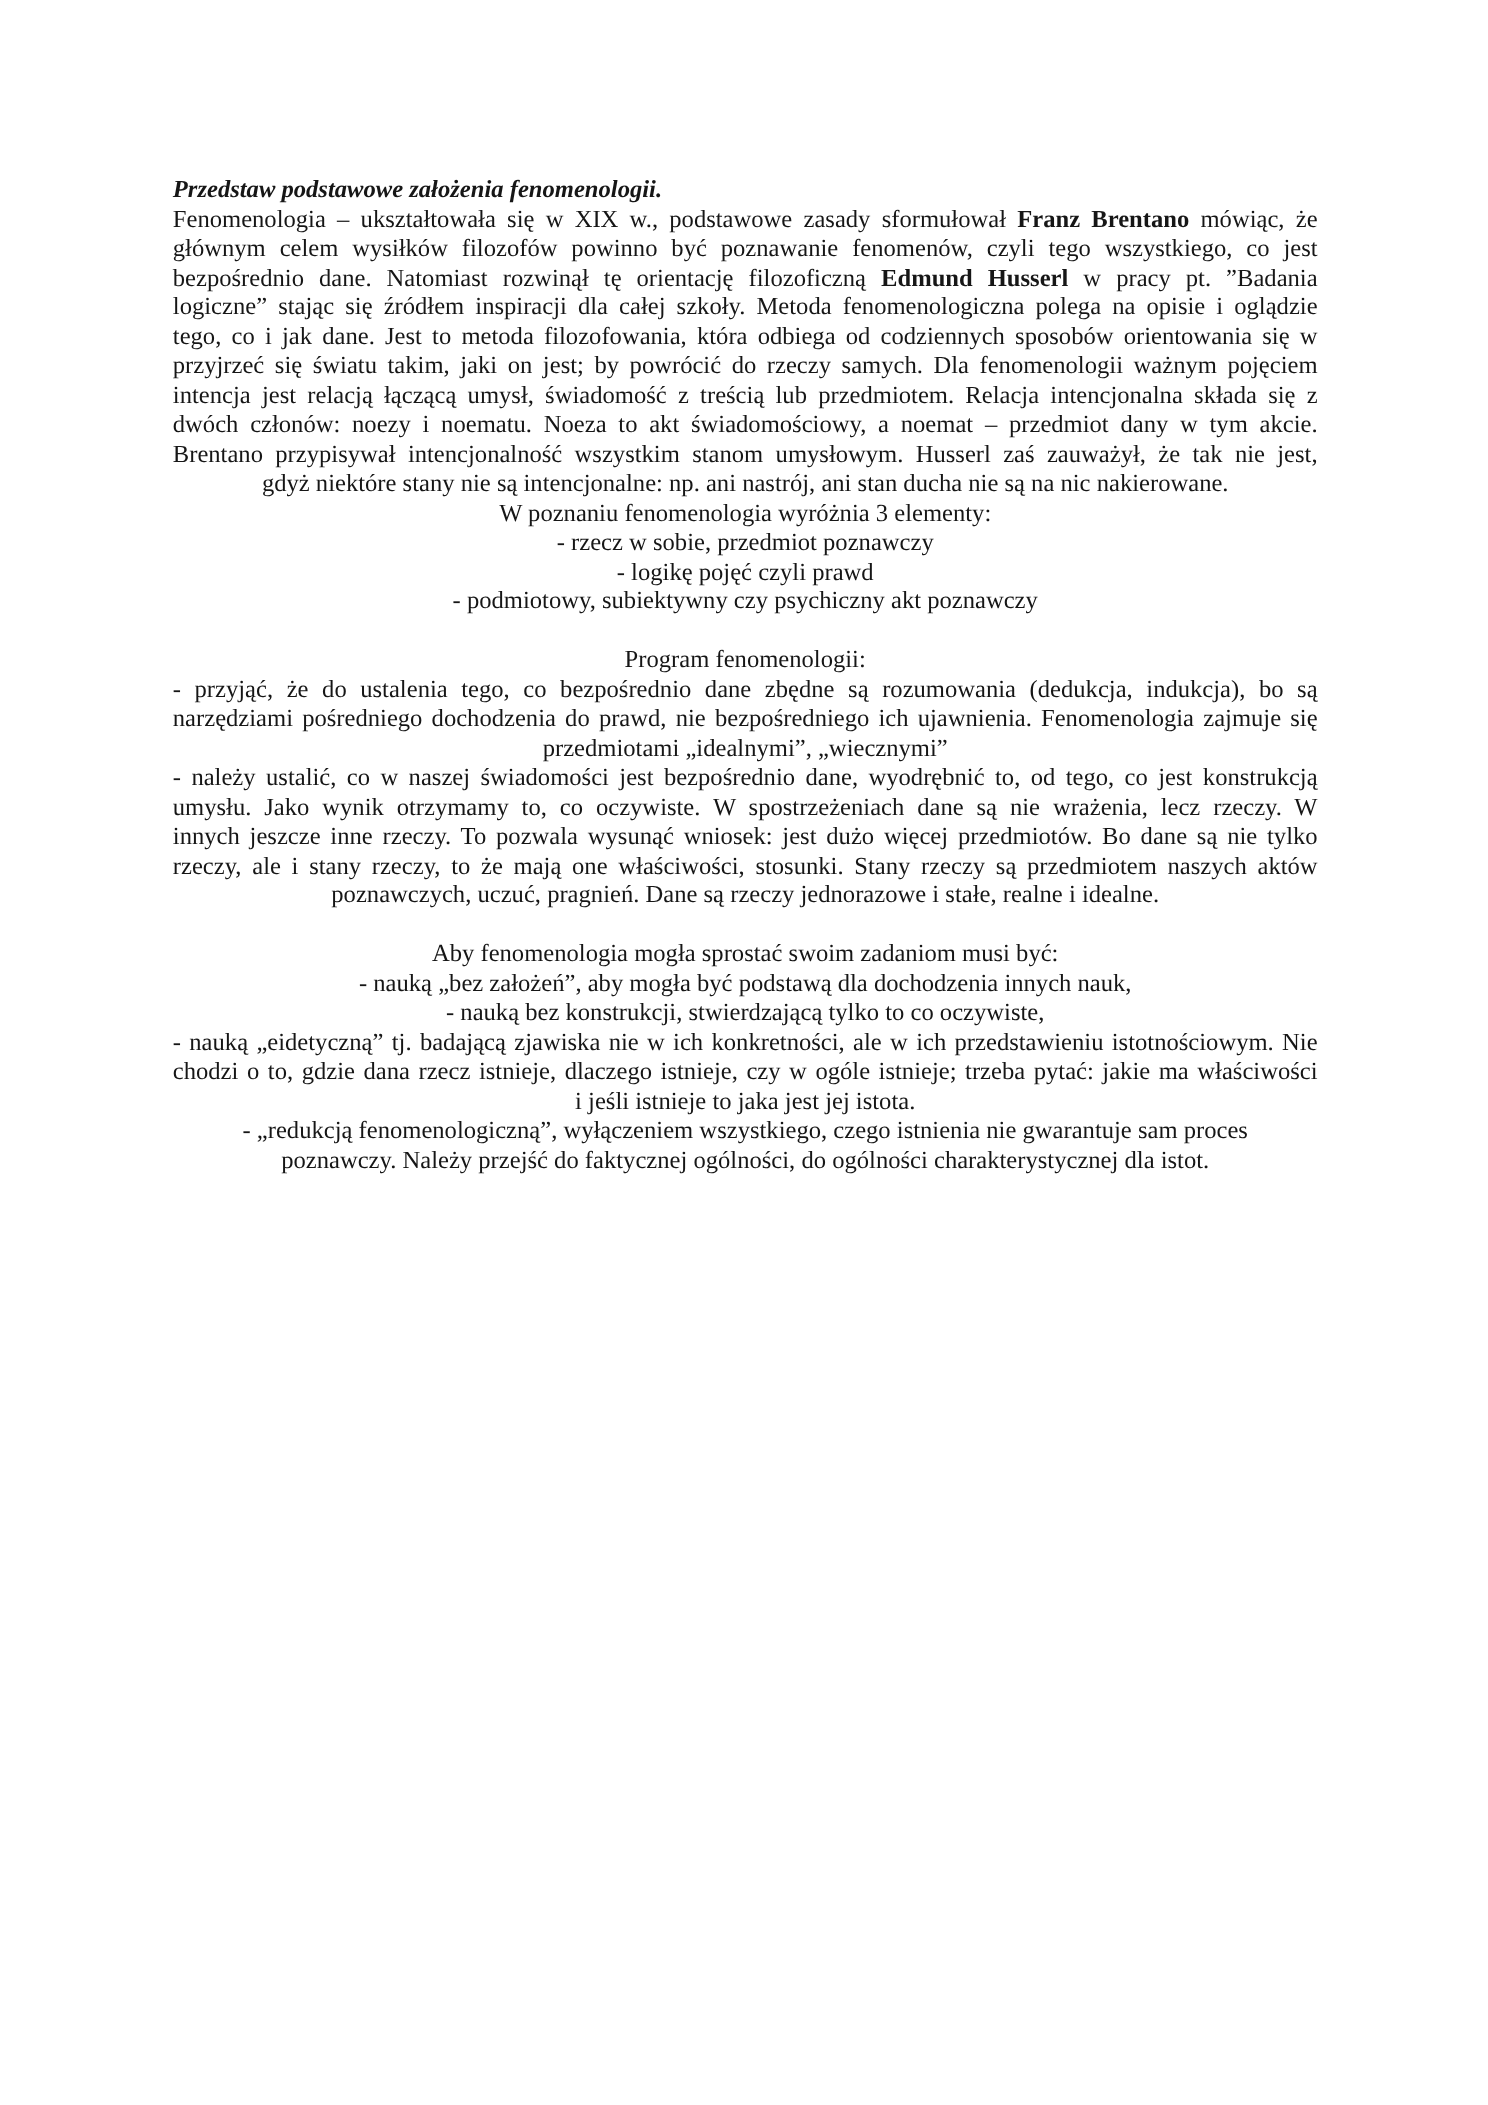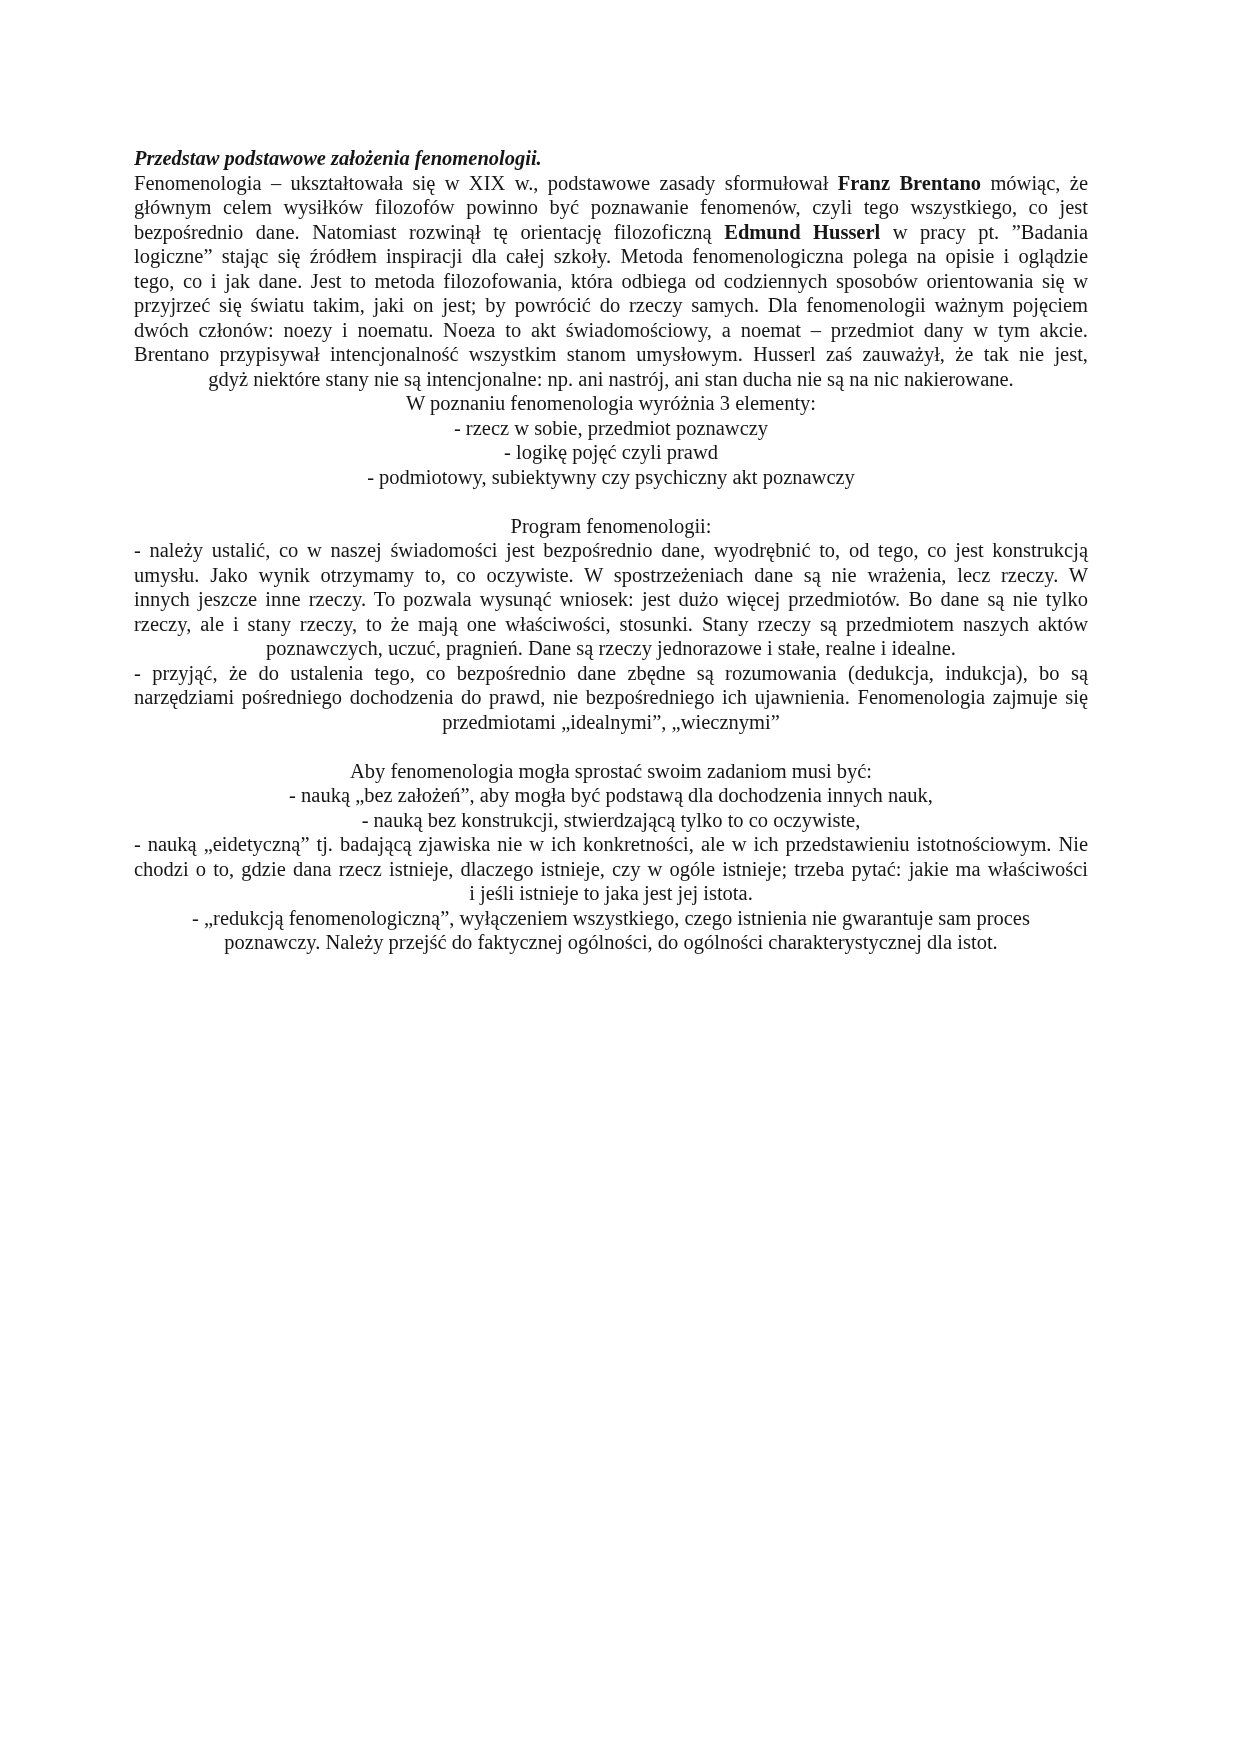--- a/index.html
+++ b/index.html
@@ -7,21 +7,21 @@
     width: 1240px;
     height: 1754px;
     background: #ffffff;
     position: relative;
     font-family: "Liberation Serif", "DejaVu Serif", serif;
     color: #161616;
     overflow: hidden;
   }
   .content {
     position: absolute;
-    left: 134px;
+    left: 144px;
     top: 146px;
     width: 954px;
     font-size: 20.5px;
     line-height: 24.5px;
   }
   .title {
     margin: 0;
     font-size: 20.5px;
     line-height: 24.5px;
     font-weight: bold;
@@ -40,45 +40,46 @@
 <div class="content">
   <h1 class="title">Przedstaw podstawowe założenia fenomenologii.</h1>
   <div id="doc-body">
       <div class="block">
         <div class="line justify"><span>Fenomenologia – ukształtowała się w XIX w., podstawowe zasady sformułował </span><span class="bold">Franz Brentano</span><span> mówiąc, że</span></div>
         <div class="line justify"><span>głównym celem wysiłków filozofów powinno być poznawanie fenomenów, czyli tego wszystkiego, co jest</span></div>
         <div class="line justify"><span>bezpośrednio dane. Natomiast rozwinął tę orientację filozoficzną </span><span class="bold">Edmund Husserl</span><span> w pracy pt. ”Badania</span></div>
         <div class="line justify"><span>logiczne” stając się źródłem inspiracji dla całej szkoły. Metoda fenomenologiczna polega na opisie i oglądzie</span></div>
         <div class="line justify"><span>tego, co i jak dane. Jest to metoda filozofowania, która odbiega od codziennych sposobów orientowania się w</span></div>
         <div class="line justify"><span>przyjrzeć się światu takim, jaki on jest; by powrócić do rzeczy samych. Dla fenomenologii ważnym pojęciem</span></div>
+        <div class="line justify"><span>intencja jest relacją łączącą umysł, świadomość z treścią lub przedmiotem. Relacja intencjonalna składa się z</span></div>
         <div class="line justify"><span>dwóch członów: noezy i noematu. Noeza to akt świadomościowy, a noemat – przedmiot dany w tym akcie.</span></div>
         <div class="line justify"><span>Brentano przypisywał intencjonalność wszystkim stanom umysłowym. Husserl zaś zauważył, że tak nie jest,</span></div>
         <div class="line left"><span>gdyż niektóre stany nie są intencjonalne: np. ani nastrój, ani stan ducha nie są na nic nakierowane.</span></div>
       </div>
       <div class="block">
         <div class="line left"><span>W poznaniu fenomenologia wyróżnia 3 elementy:</span></div>
         <div class="line left"><span>- rzecz w sobie, przedmiot poznawczy</span></div>
         <div class="line left"><span>- logikę pojęć czyli prawd</span></div>
         <div class="line left"><span>- podmiotowy, subiektywny czy psychiczny akt poznawczy</span></div>
       </div>
       <div class="block spacer"></div>
       <div class="block">
         <div class="line left"><span>Program fenomenologii:</span></div>
       </div>
       <div class="block">
+        <div class="line justify"><span>- przyjąć, że do ustalenia tego, co bezpośrednio dane zbędne są rozumowania (dedukcja, indukcja), bo są</span></div>
+        <div class="line justify"><span>narzędziami pośredniego dochodzenia do prawd, nie bezpośredniego ich ujawnienia. Fenomenologia zajmuje się</span></div>
+        <div class="line left"><span>przedmiotami „idealnymi”, „wiecznymi”</span></div>
+      </div>
+      <div class="block">
         <div class="line justify"><span>- należy ustalić, co w naszej świadomości jest bezpośrednio dane, wyodrębnić to, od tego, co jest konstrukcją</span></div>
         <div class="line justify"><span>umysłu. Jako wynik otrzymamy to, co oczywiste. W spostrzeżeniach dane są nie wrażenia, lecz rzeczy. W</span></div>
         <div class="line justify"><span>innych jeszcze inne rzeczy. To pozwala wysunąć wniosek: jest dużo więcej przedmiotów. Bo dane są nie tylko</span></div>
         <div class="line justify"><span>rzeczy, ale i stany rzeczy, to że mają one właściwości, stosunki. Stany rzeczy są przedmiotem naszych aktów</span></div>
         <div class="line left"><span>poznawczych, uczuć, pragnień. Dane są rzeczy jednorazowe i stałe, realne i idealne.</span></div>
-      </div>
-      <div class="block">
-        <div class="line justify"><span>- przyjąć, że do ustalenia tego, co bezpośrednio dane zbędne są rozumowania (dedukcja, indukcja), bo są</span></div>
-        <div class="line justify"><span>narzędziami pośredniego dochodzenia do prawd, nie bezpośredniego ich ujawnienia. Fenomenologia zajmuje się</span></div>
-        <div class="line left"><span>przedmiotami „idealnymi”, „wiecznymi”</span></div>
       </div>
       <div class="block spacer"></div>
       <div class="block">
         <div class="line left"><span>Aby fenomenologia mogła sprostać swoim zadaniom musi być:</span></div>
       </div>
       <div class="block">
         <div class="line left"><span>- nauką „bez założeń”, aby mogła być podstawą dla dochodzenia innych nauk,</span></div>
       </div>
       <div class="block">
         <div class="line left"><span>- nauką bez konstrukcji, stwierdzającą tylko to co oczywiste,</span></div>

